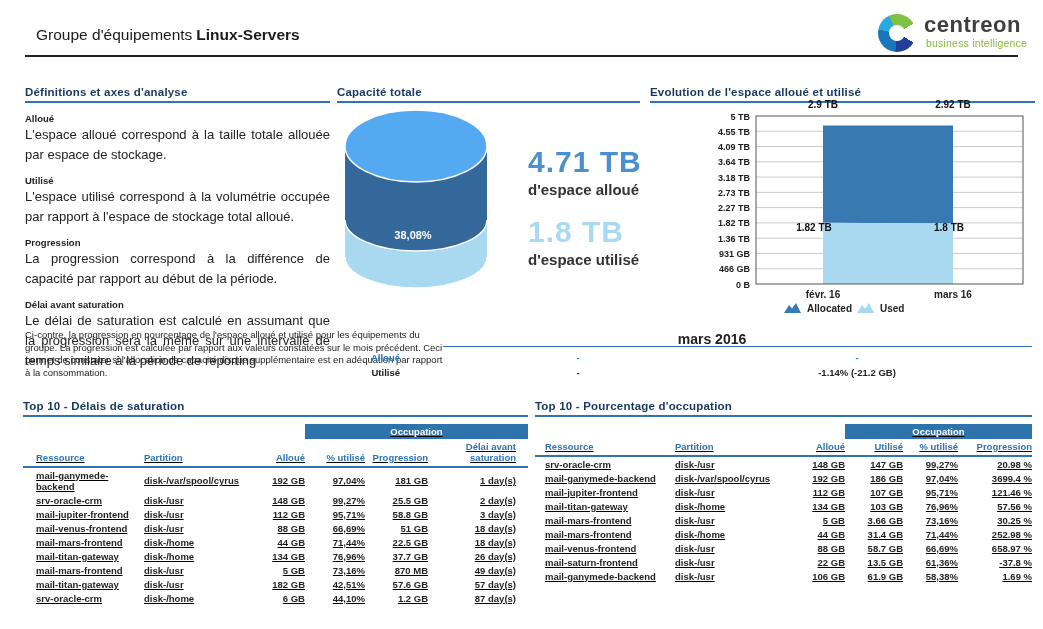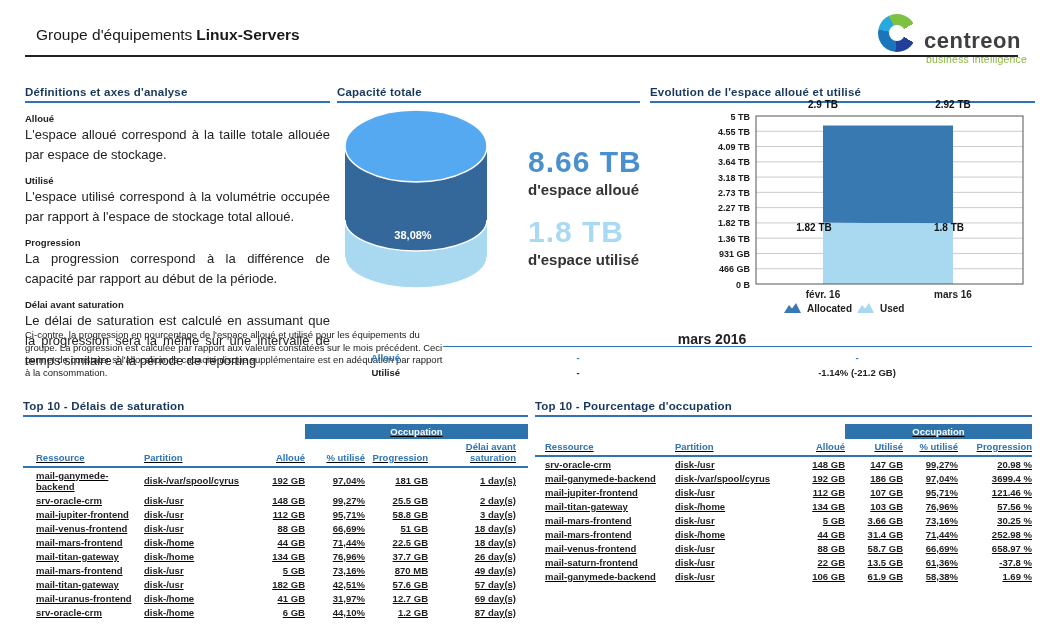--- a/index.html
+++ b/index.html
@@ -11,21 +11,21 @@
   .page-title{position:absolute;left:36px;top:26px;font-size:15.5px;color:#1a1a1a;}
   .page-title .bold{font-weight:bold;margin-left:4px;}
   .header-rule{position:absolute;left:25px;top:55px;width:993px;border-top:2px solid #222;}
   .logo{position:absolute;left:878px;top:14px;display:flex;align-items:flex-start;}
   .logo-mark{position:relative;width:38px;height:38px;border-radius:50%;
     background:conic-gradient(from 120deg,#223f99 0 65deg,#1b75bb 65deg 160deg,#27a9e1 160deg 215deg,#7dc242 215deg 300deg,#ffffff 300deg 360deg);}
   .logo-mark::after{content:"";position:absolute;left:11px;top:11px;width:16px;height:16px;background:#fff;border-radius:50%;}
   .logo-mark::before{content:"";position:absolute;right:-3px;top:50%;transform:translateY(-50%);
     width:17px;height:15px;background:#fff;clip-path:polygon(100% 0,0 50%,100% 100%);z-index:2;}
   .logo-text{margin-left:8px;}
-  .logo-name{font-size:22px;font-weight:bold;color:#3f3f3f;line-height:22px;letter-spacing:.5px;margin-top:16px;}
+  .logo-name{font-size:22px;font-weight:bold;color:#3f3f3f;line-height:22px;letter-spacing:.5px;}
   .logo-sub{font-size:10.5px;color:#8cb63f;margin-top:1px;margin-left:2px;letter-spacing:.2px;}
 
   
   .sec-title{font-size:11.5px;font-weight:bold;color:#17375d;letter-spacing:.2px;
              border-bottom:2px solid #2e74b5;padding-bottom:3px;}
 
   
   .col-defs{position:absolute;left:25px;top:86px;width:305px;}
   .def-item{margin-top:10px;}
   .def-term{font-size:9.5px;font-weight:bold;color:#222;margin-bottom:1px;}
@@ -121,21 +121,21 @@
   </div>
   <svg class="cyl" width="150" height="185" viewBox="0 0 150 185">
     <ellipse cx="73" cy="149" rx="71" ry="31" fill="#a8d9f0" stroke="#ffffff" stroke-width="1.5"></ellipse>
     <rect x="2" y="112" width="142" height="37" fill="#a8d9f0"></rect>
     <ellipse cx="73" cy="112" rx="71" ry="31" fill="#34689b" stroke="#ffffff" stroke-width="1.5"></ellipse>
     <rect x="2" y="38" width="142" height="74" fill="#34689b"></rect>
     <ellipse cx="73" cy="38" rx="71" ry="36" fill="#55a9f1" stroke="#ffffff" stroke-width="1.5"></ellipse>
     <text class="cyl-label" x="70" y="131">38,08%</text>
   </svg>
   <div class="cap-figures">
-    <div class="cap-val alloc">8.66 TB</div>
+    <div class="cap-val alloc">4.71 TB</div>
     <div class="cap-cap">d'espace alloué</div>
     <div class="cap-val used">1.8 TB</div>
     <div class="cap-cap">d'espace utilisé</div>
   </div>
 
   <div class="col-evo">
     <div class="sec-title">Evolution de l'espace alloué et utilisé</div>
   </div>
   <svg id="evo-svg" width="390" height="232" viewBox="0 0 390 232">
       <line x1="106" y1="37.27272727272727" x2="373" y2="37.27272727272727" stroke="#cbcbcb" stroke-width="1"></line>
@@ -269,28 +269,20 @@
           </tr>
           <tr>
             <td class="pl13">mail-titan-gateway</td>
             <td class="pl5">disk-/usr</td>
             <td class="r">182 GB</td>
             <td class="r">42,51%</td>
             <td class="r">57.6 GB</td>
             <td class="r pr12">57 day(s)</td>
           </tr>
           <tr>
-            <td class="pl13">mail-uranus-frontend</td>
-            <td class="pl5">disk-/home</td>
-            <td class="r">41 GB</td>
-            <td class="r">31,97%</td>
-            <td class="r">12.7 GB</td>
-            <td class="r pr12">69 day(s)</td>
-          </tr>
-          <tr>
             <td class="pl13">srv-oracle-crm</td>
             <td class="pl5">disk-/home</td>
             <td class="r">6 GB</td>
             <td class="r">44,10%</td>
             <td class="r">1.2 GB</td>
             <td class="r pr12">87 day(s)</td>
           </tr>
         </tbody>
       </table>
   </div>

